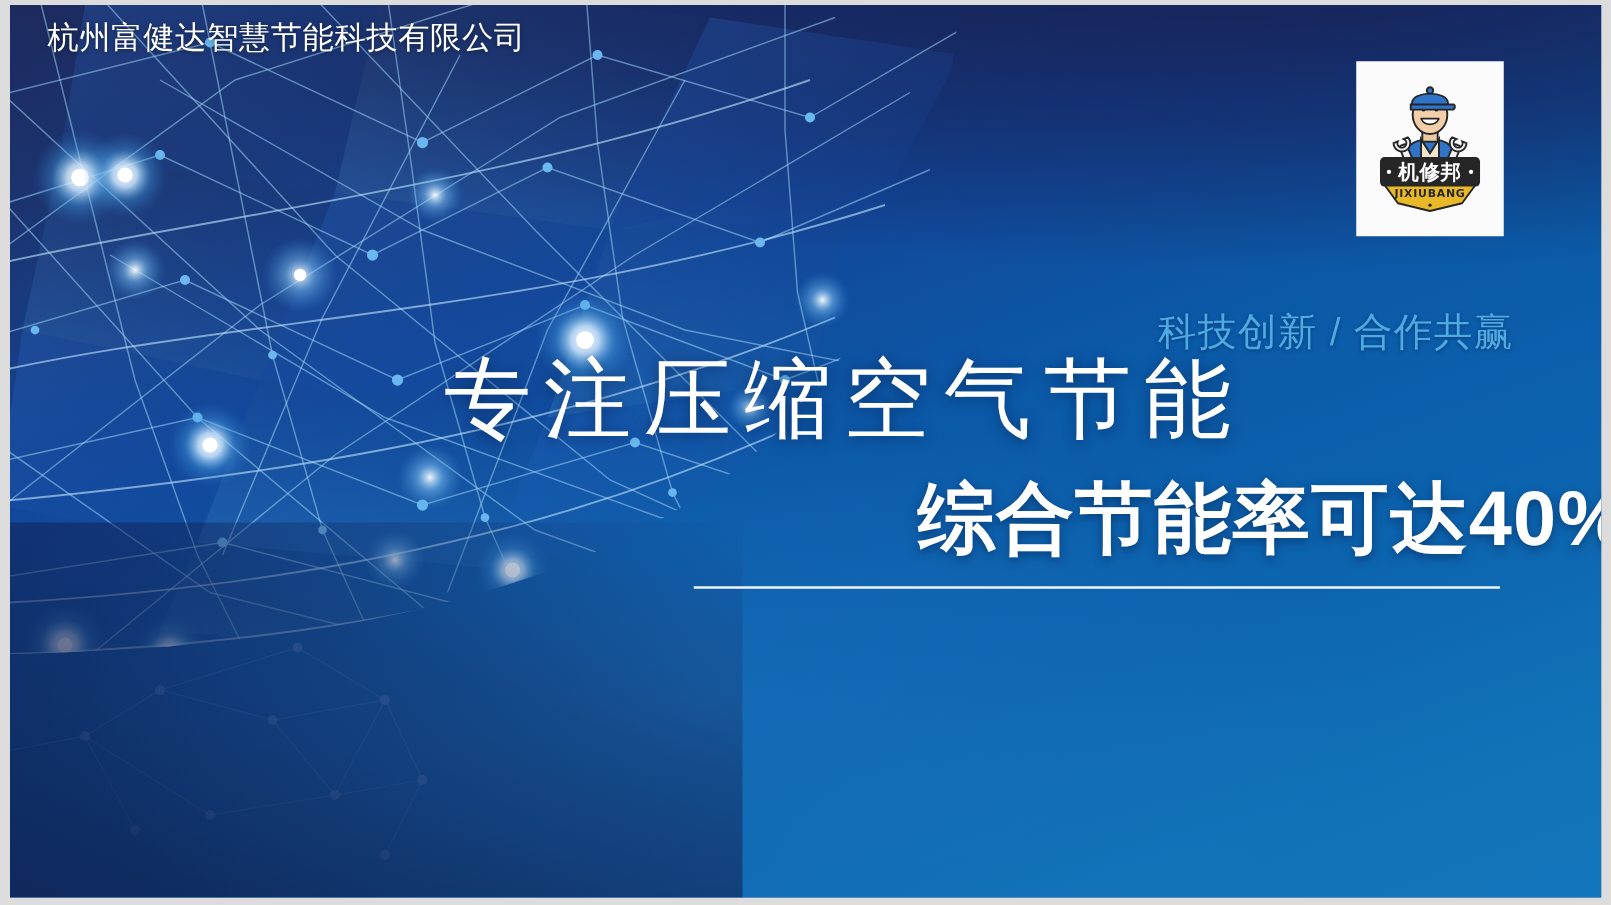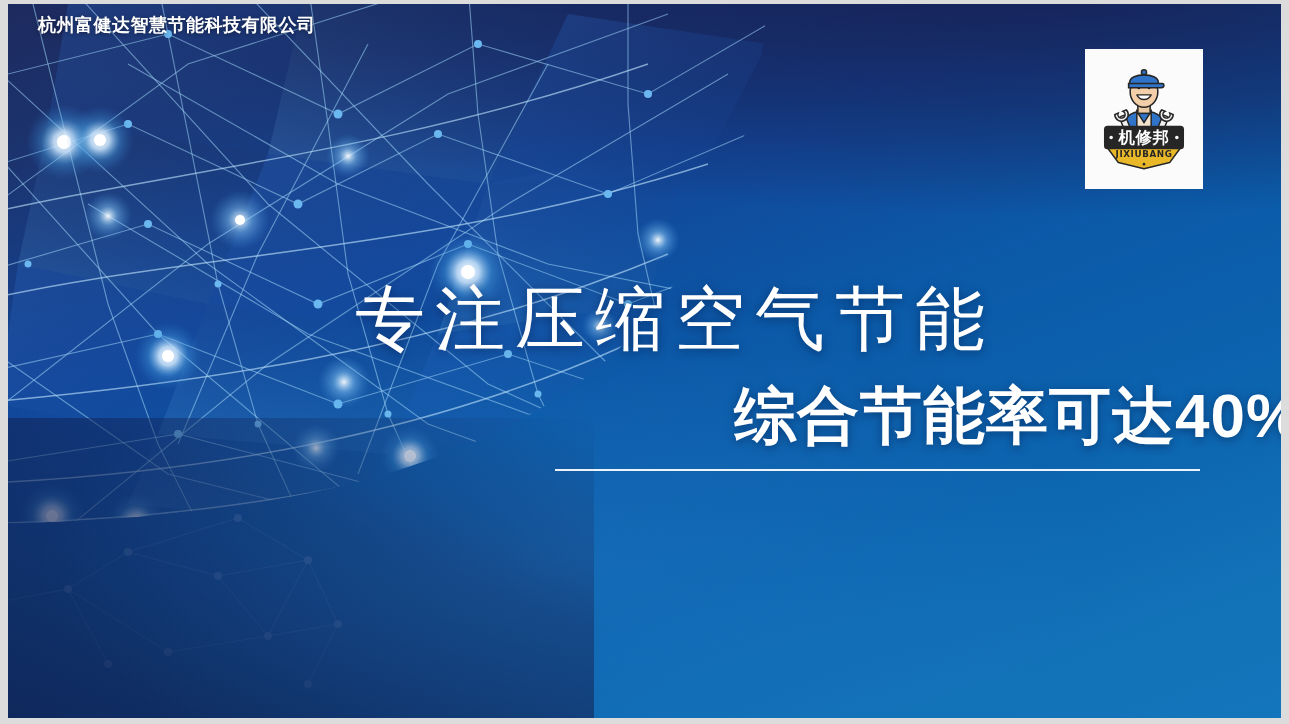--- a/index.html
+++ b/index.html
@@ -51,21 +51,21 @@
     position:absolute; inset:0;
     background:
       radial-gradient(60% 46% at 44% 78%, rgba(60,150,225,.18) 0%, rgba(60,150,225,0) 70%);
   }
   .bg-net { position:absolute; left:0; top:0; width:100%; height:100%; }
   .bg-net svg { display:block; width:100%; height:100%; }
 
   
   .company {
     position:absolute; left:30px; top:9px;
-    font-size:18px; font-weight:700; color:#ffffff;
+    font-size:25px; font-weight:400; color:#ffffff;
     letter-spacing:.5px;
     text-shadow:0 1px 4px rgba(0,0,0,.45);
     white-space:nowrap;
   }
 
   .logo-box {
     position:absolute; left:1077px; top:45px;
     width:118px; height:140px;
     background:#fbfbfb;
     display:flex; align-items:center; justify-content:center;
@@ -309,20 +309,21 @@
         <text x="100" y="190" text-anchor="middle" font-family="DejaVu Sans, sans-serif" font-size="17" font-weight="700" fill="#262626" letter-spacing="1.2">JIXIUBANG</text>
         <circle cx="100" cy="203" r="2.6" fill="#262626"></circle>
 
         <rect x="22" y="128" width="156" height="46" rx="7" fill="#262626"></rect>
         <text x="100" y="162" text-anchor="middle" font-family="DejaVu Sans, sans-serif" font-size="32" font-weight="700" fill="#ffffff" letter-spacing="1">机修邦</text>
         <circle cx="36" cy="151" r="3.4" fill="#ffffff"></circle>
         <circle cx="164" cy="151" r="3.4" fill="#ffffff"></circle>
       </svg>
     </div>
 
+    <div class="tagline">科技创新 / 合作共赢</div>
 
     <div class="headline-1">专注压缩空气节能</div>
 
     <div class="headline-2">综合节能率可达40%</div>
 
     <div class="rule"></div>
 
   </div>
 </div>
 

